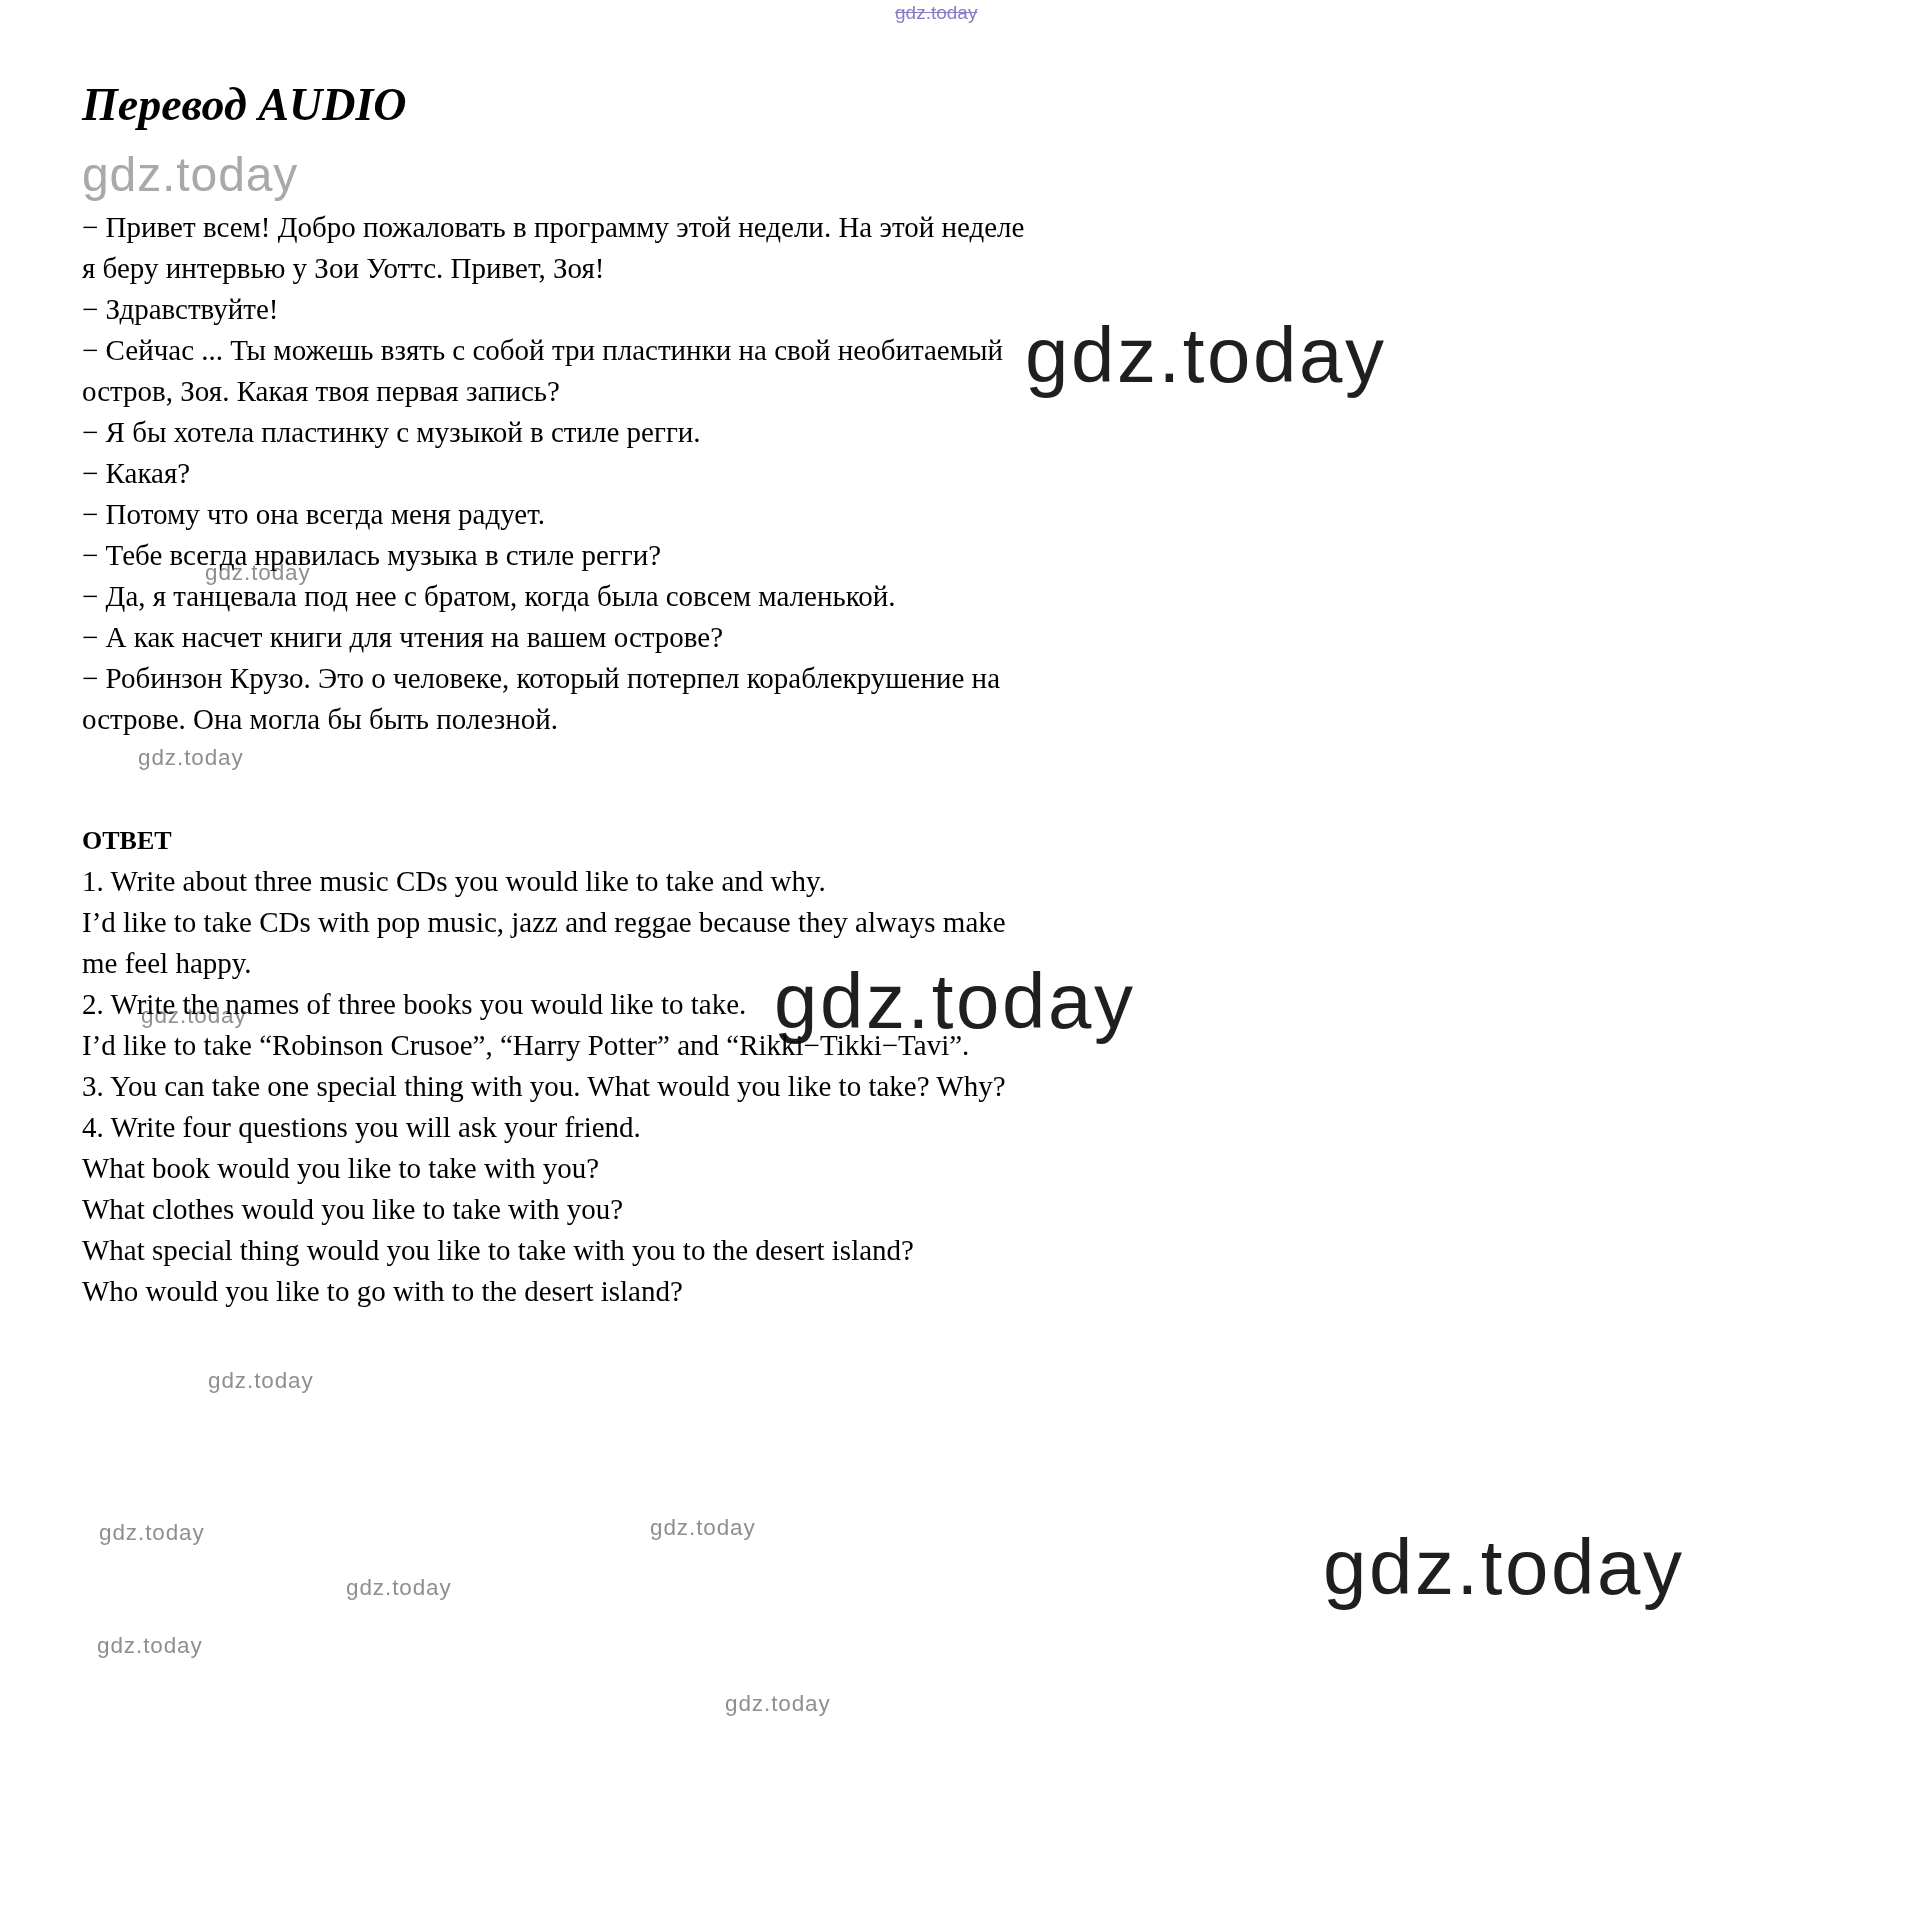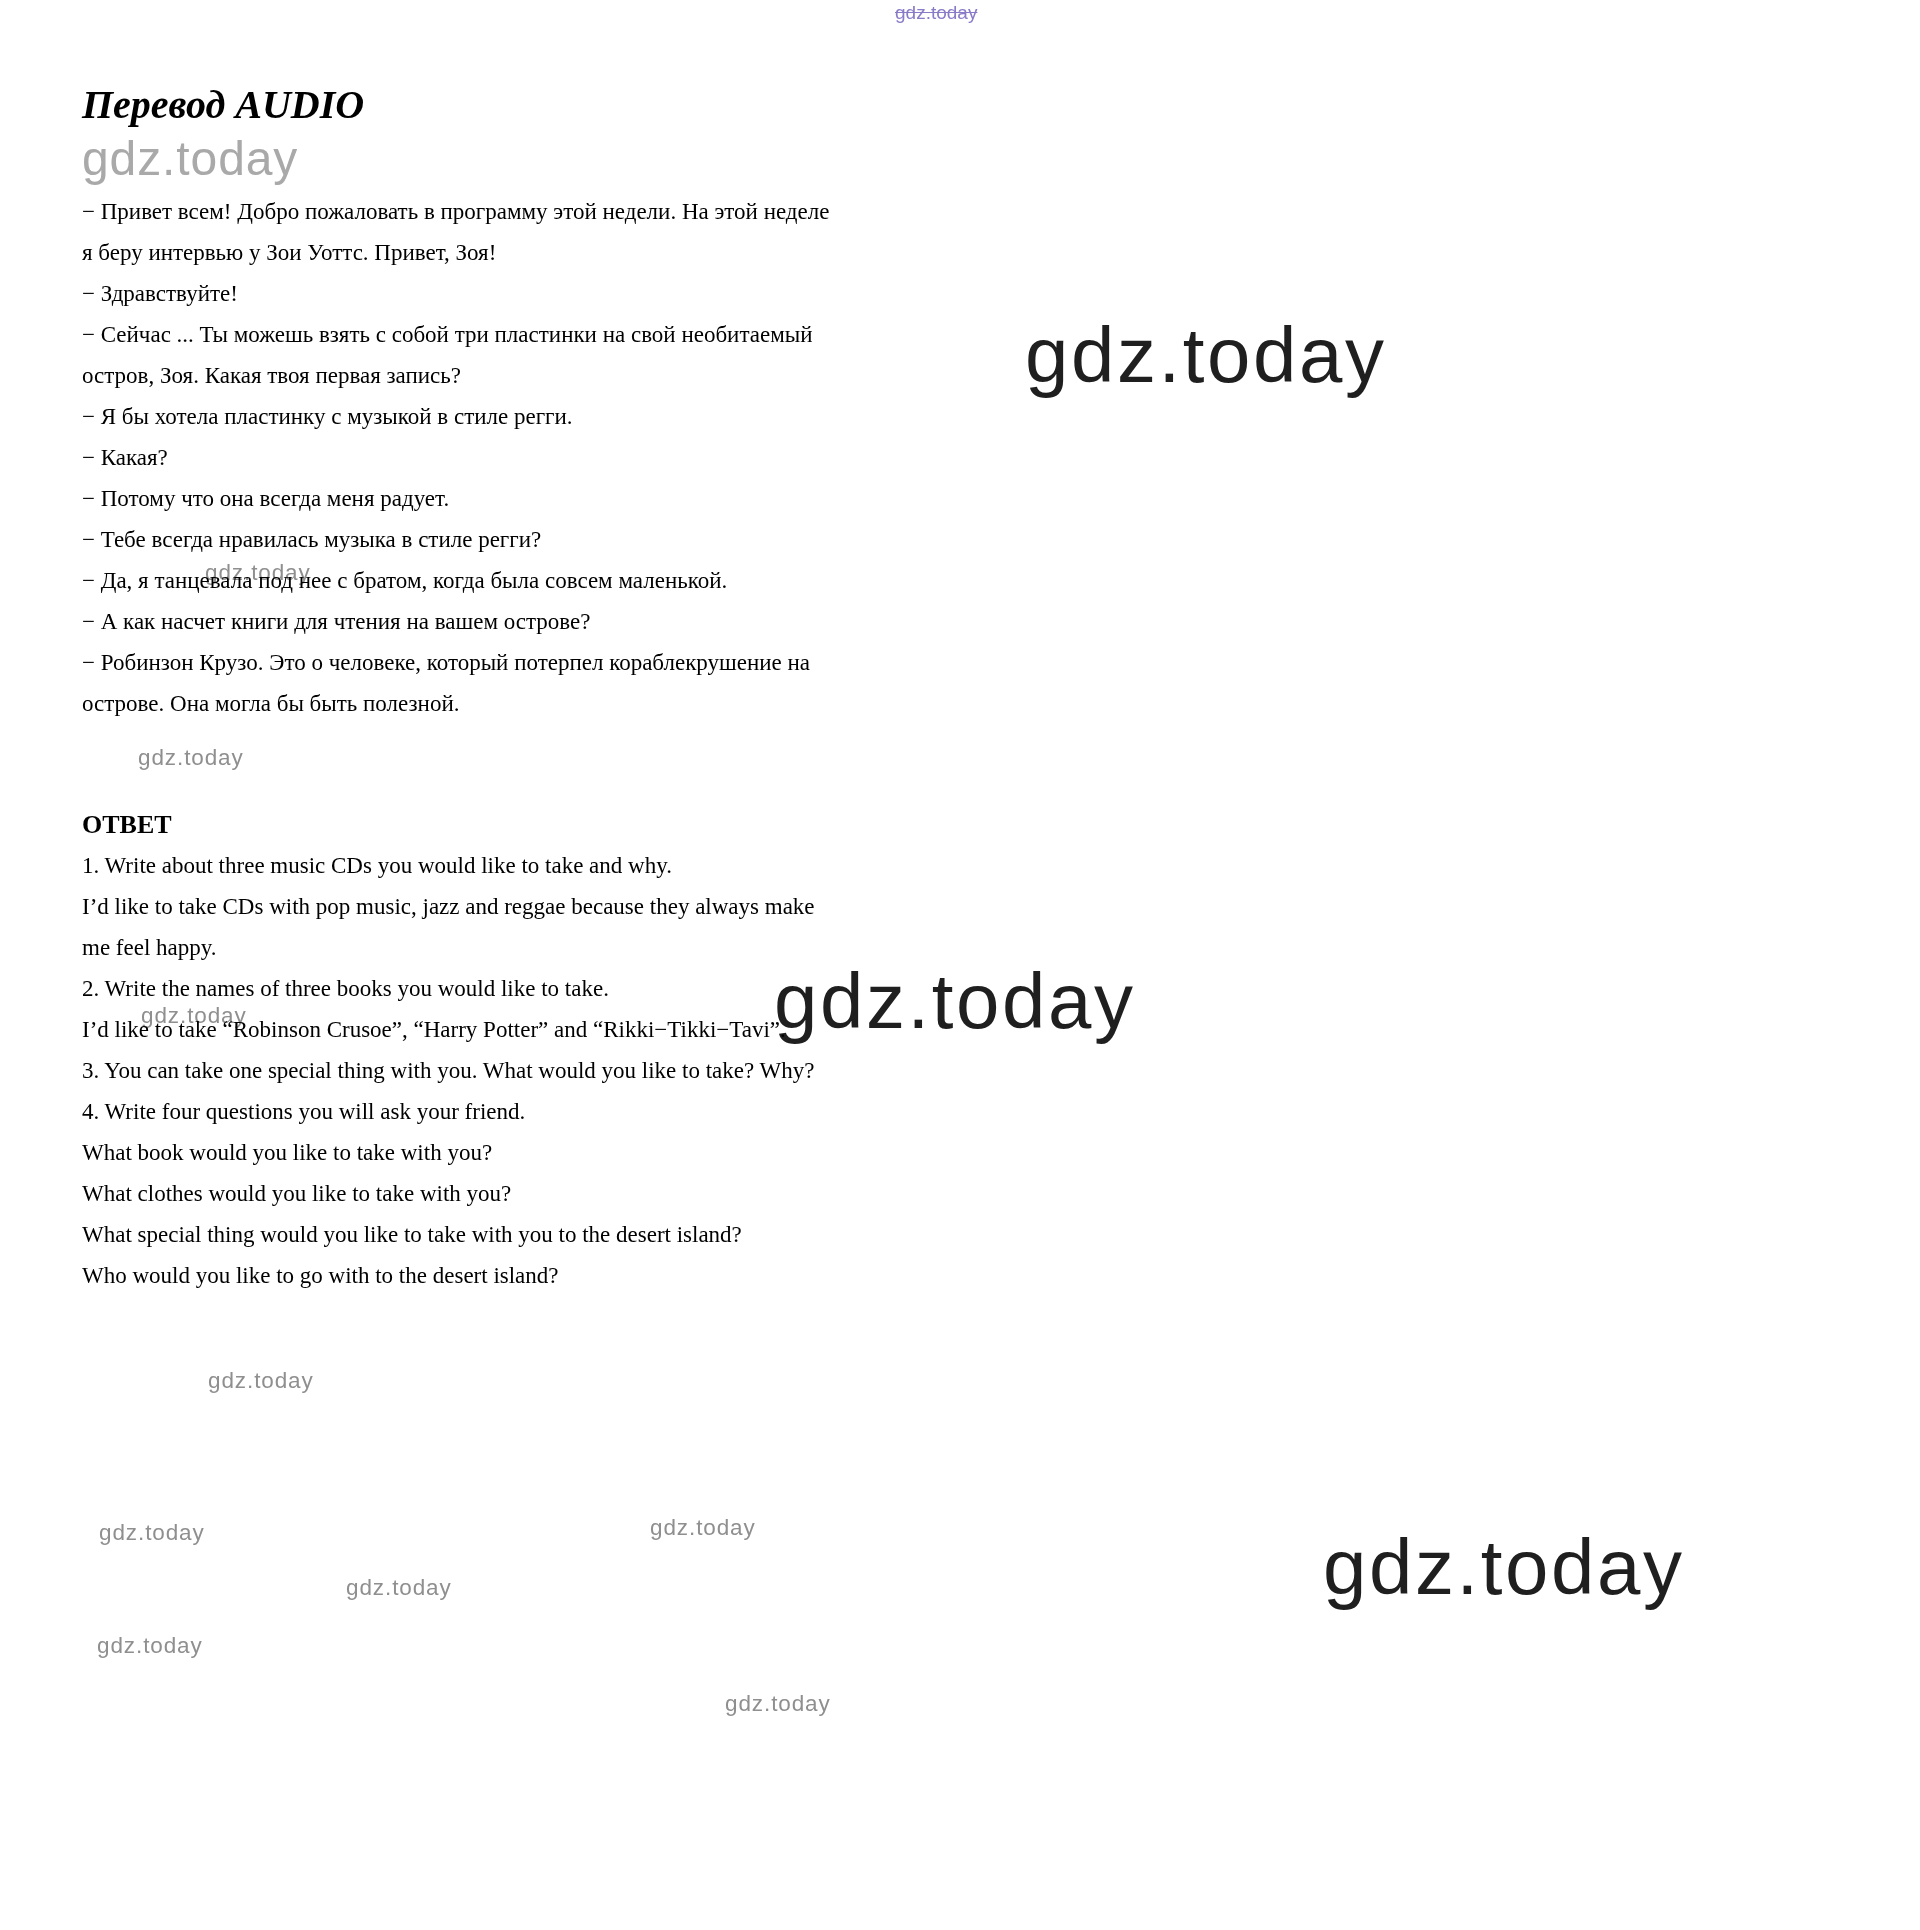--- a/index.html
+++ b/index.html
@@ -16,37 +16,37 @@
     font-family: "Liberation Serif", serif;
     color: #000000;
   }
   .content {
     position: absolute;
     left: 82px;
     top: 82px;
     width: 1764px;
   }
   .heading {
-    font-size: 40px;
+    font-size: 46px;
     font-weight: bold;
     font-style: italic;
     line-height: 45px;
-    margin-bottom: 4px;
+    margin-bottom: 20px;
   }
   .flow-watermark {
     font-family: "Liberation Sans", sans-serif;
     font-weight: 300;
     font-size: 48px;
     line-height: 55px;
     color: #a9a9a9;
     letter-spacing: 0.9px;
     margin-bottom: 5.2px;
   }
   .dline, .aline {
-    font-size: 23px;
+    font-size: 29px;
     line-height: 41px;
     white-space: nowrap;
   }
   .answer-title {
     font-size: 26px;
     font-weight: bold;
     line-height: 41px;
     margin-top: 80px;
   }
   .wm {

